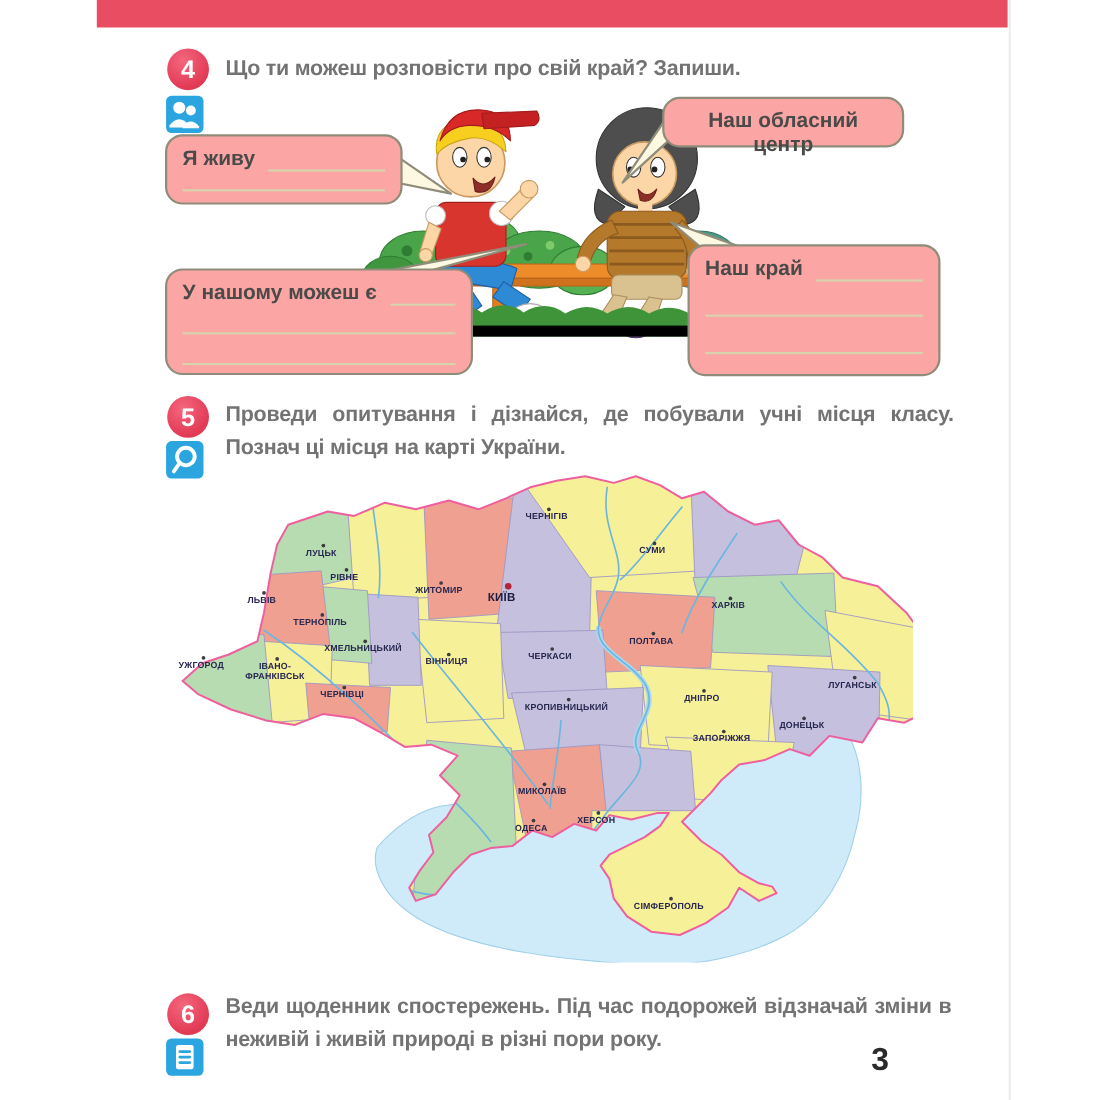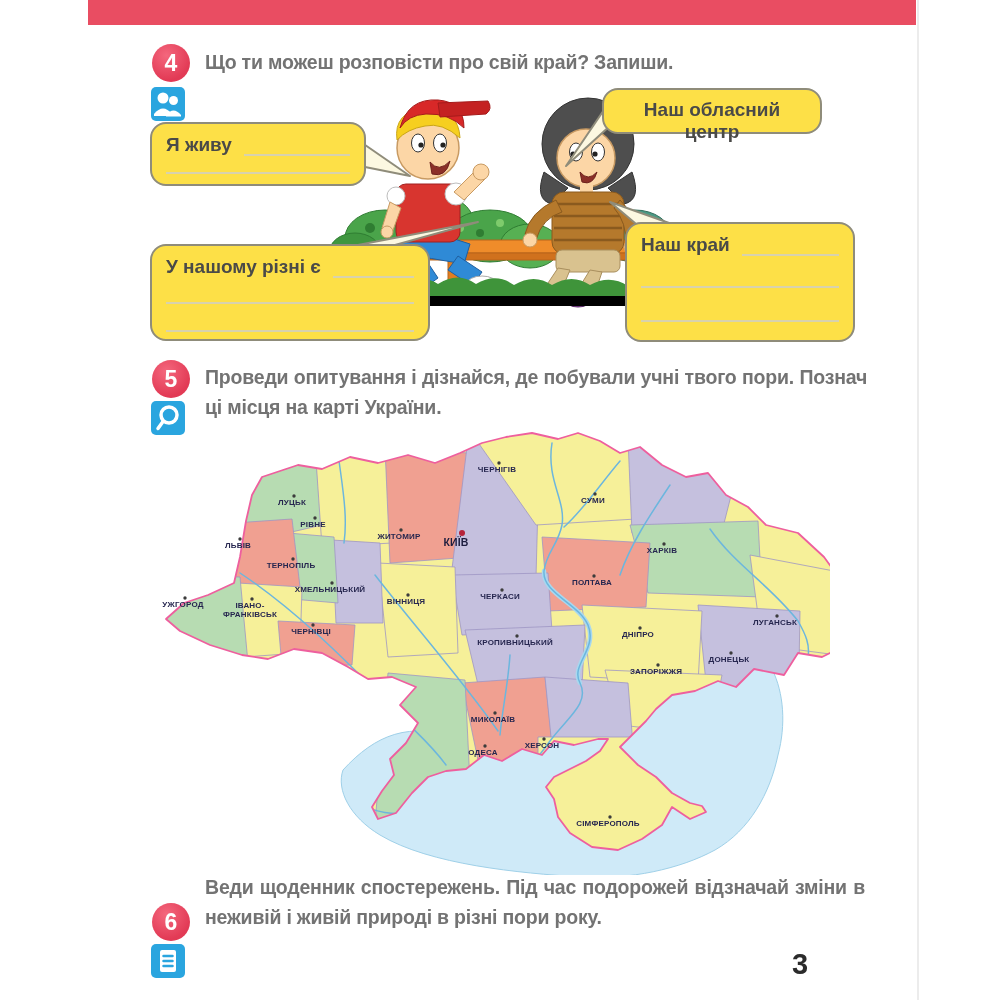--- a/index.html
+++ b/index.html
@@ -16,21 +16,21 @@
     color:#fff;font-size:23px;font-weight:bold;display:flex;align-items:center;justify-content:center;
   }
   .task-text{
     position:absolute;font-size:19.5px;line-height:1.55;font-weight:bold;color:#737373;
     text-align:justify;letter-spacing:-0.2px;
   }
   .task-icon{position:absolute;width:34px;height:34px;border-radius:5px;background:#2aa5df;
     display:flex;align-items:center;justify-content:center;}
 
   .bubble{
-    position:absolute;background:#fde047;border:2px solid #8f8c7a;border-radius:16px;
+    position:absolute;background:#fca5a5;border:2px solid #8f8c7a;border-radius:16px;
     font-size:19px;font-weight:bold;color:#4a4a48;z-index:3;box-sizing:border-box;padding:10px 14px;
   }
   .bubble .row{display:flex;align-items:flex-end;gap:12px;}
   .wline{border-bottom:2px solid #d8d2ad;height:1.05em;flex:1;}
   .bline{position:absolute;left:14px;right:14px;height:0;border-bottom:2px solid #d8d2ad;}
 
   .scene,.tails{position:absolute;z-index:1;}
   .tails{z-index:2;pointer-events:none;}
   .mapwrap{position:absolute;left:150px;top:425px;width:680px;height:450px;}
 
@@ -183,40 +183,40 @@
   </div>
   <div class="bline" style="bottom:10px;"></div>
 </div>
 
 <div class="bubble" style="left:602px;top:88px;width:220px;height:46px;padding:9px 10px;text-align:center;">
   <span>Наш обласний центр</span>
 </div>
 
 <div class="bubble" style="left:150px;top:244px;width:280px;height:97px;">
   <div class="row">
-    <span>У нашому різні є</span>
+    <span>У нашому можеш є</span>
     <div class="wline"></div>
   </div>
   <div class="bline" style="top:56px;"></div>
   <div class="bline" style="top:84px;"></div>
 </div>
 
 <div class="bubble" style="left:588px;top:222px;width:230px;height:120px;margin-left:37px;">
   <div class="row">
     <span>Наш край</span>
     <div class="wline"></div>
   </div>
   <div class="bline" style="top:62px;"></div>
   <div class="bline" style="top:96px;"></div>
 </div>
 
 <div class="task-circle" style="left:152px;top:360px;">
   <span>5</span>
 </div>
-<div class="task-text" style="left:205px;top:362px;width:662px;">Проведи опитування і дізнайся, де побували учні твого пори. Познач ці місця на карті України.</div>
+<div class="task-text" style="left:205px;top:362px;width:662px;">Проведи опитування і дізнайся, де побували учні місця класу. Познач ці місця на карті України.</div>
 <div class="task-icon" style="left:151px;top:401px;">
   <svg width="34" height="34" viewBox="0 0 34 34">
     <circle cx="18" cy="14" r="8" fill="none" stroke="#fff" stroke-width="3.5"></circle>
     <line x1="12" y1="20.5" x2="7" y2="27.5" stroke="#fff" stroke-width="3.5" stroke-linecap="round"></line>
   </svg>
 </div>
 
 <div class="mapwrap">
 <svg width="680" height="450" viewBox="0 0 680 450">
   <defs>
@@ -323,21 +323,21 @@
         <text x="333" y="330" class="city">ОДЕСА</text>
         <circle cx="460" cy="392" r="1.7" class="cdot"></circle>
         <text x="458" y="401" class="city">СІМФЕРОПОЛЬ</text>
       </g>
 </svg>
 </div>
 
 <div class="task-circle" style="left:152px;top:903px;">
   <span>6</span>
 </div>
-<div class="task-text" style="left:205px;top:872px;width:660px;">Веди щоденник спостережень. Під час подорожей відзначай зміни в неживій і живій природі в різні пори року.</div>
+<div class="task-text" style="left:205px;top:900px;width:660px;">Веди щоденник спостережень. Під час подорожей відзначай зміни в неживій і живій природі в різні пори року.</div>
 <div class="task-icon" style="left:151px;top:944px;">
   <svg width="34" height="34" viewBox="0 0 34 34">
     <rect x="9" y="6" width="16" height="22" rx="2" fill="#fff"></rect>
     <g stroke="#2aa5df" stroke-width="2.5" stroke-linecap="round">
       <line x1="12.5" y1="12" x2="21.5" y2="12"></line>
       <line x1="12.5" y1="17" x2="21.5" y2="17"></line>
       <line x1="12.5" y1="22" x2="21.5" y2="22"></line>
     </g>
   </svg>
 </div>

